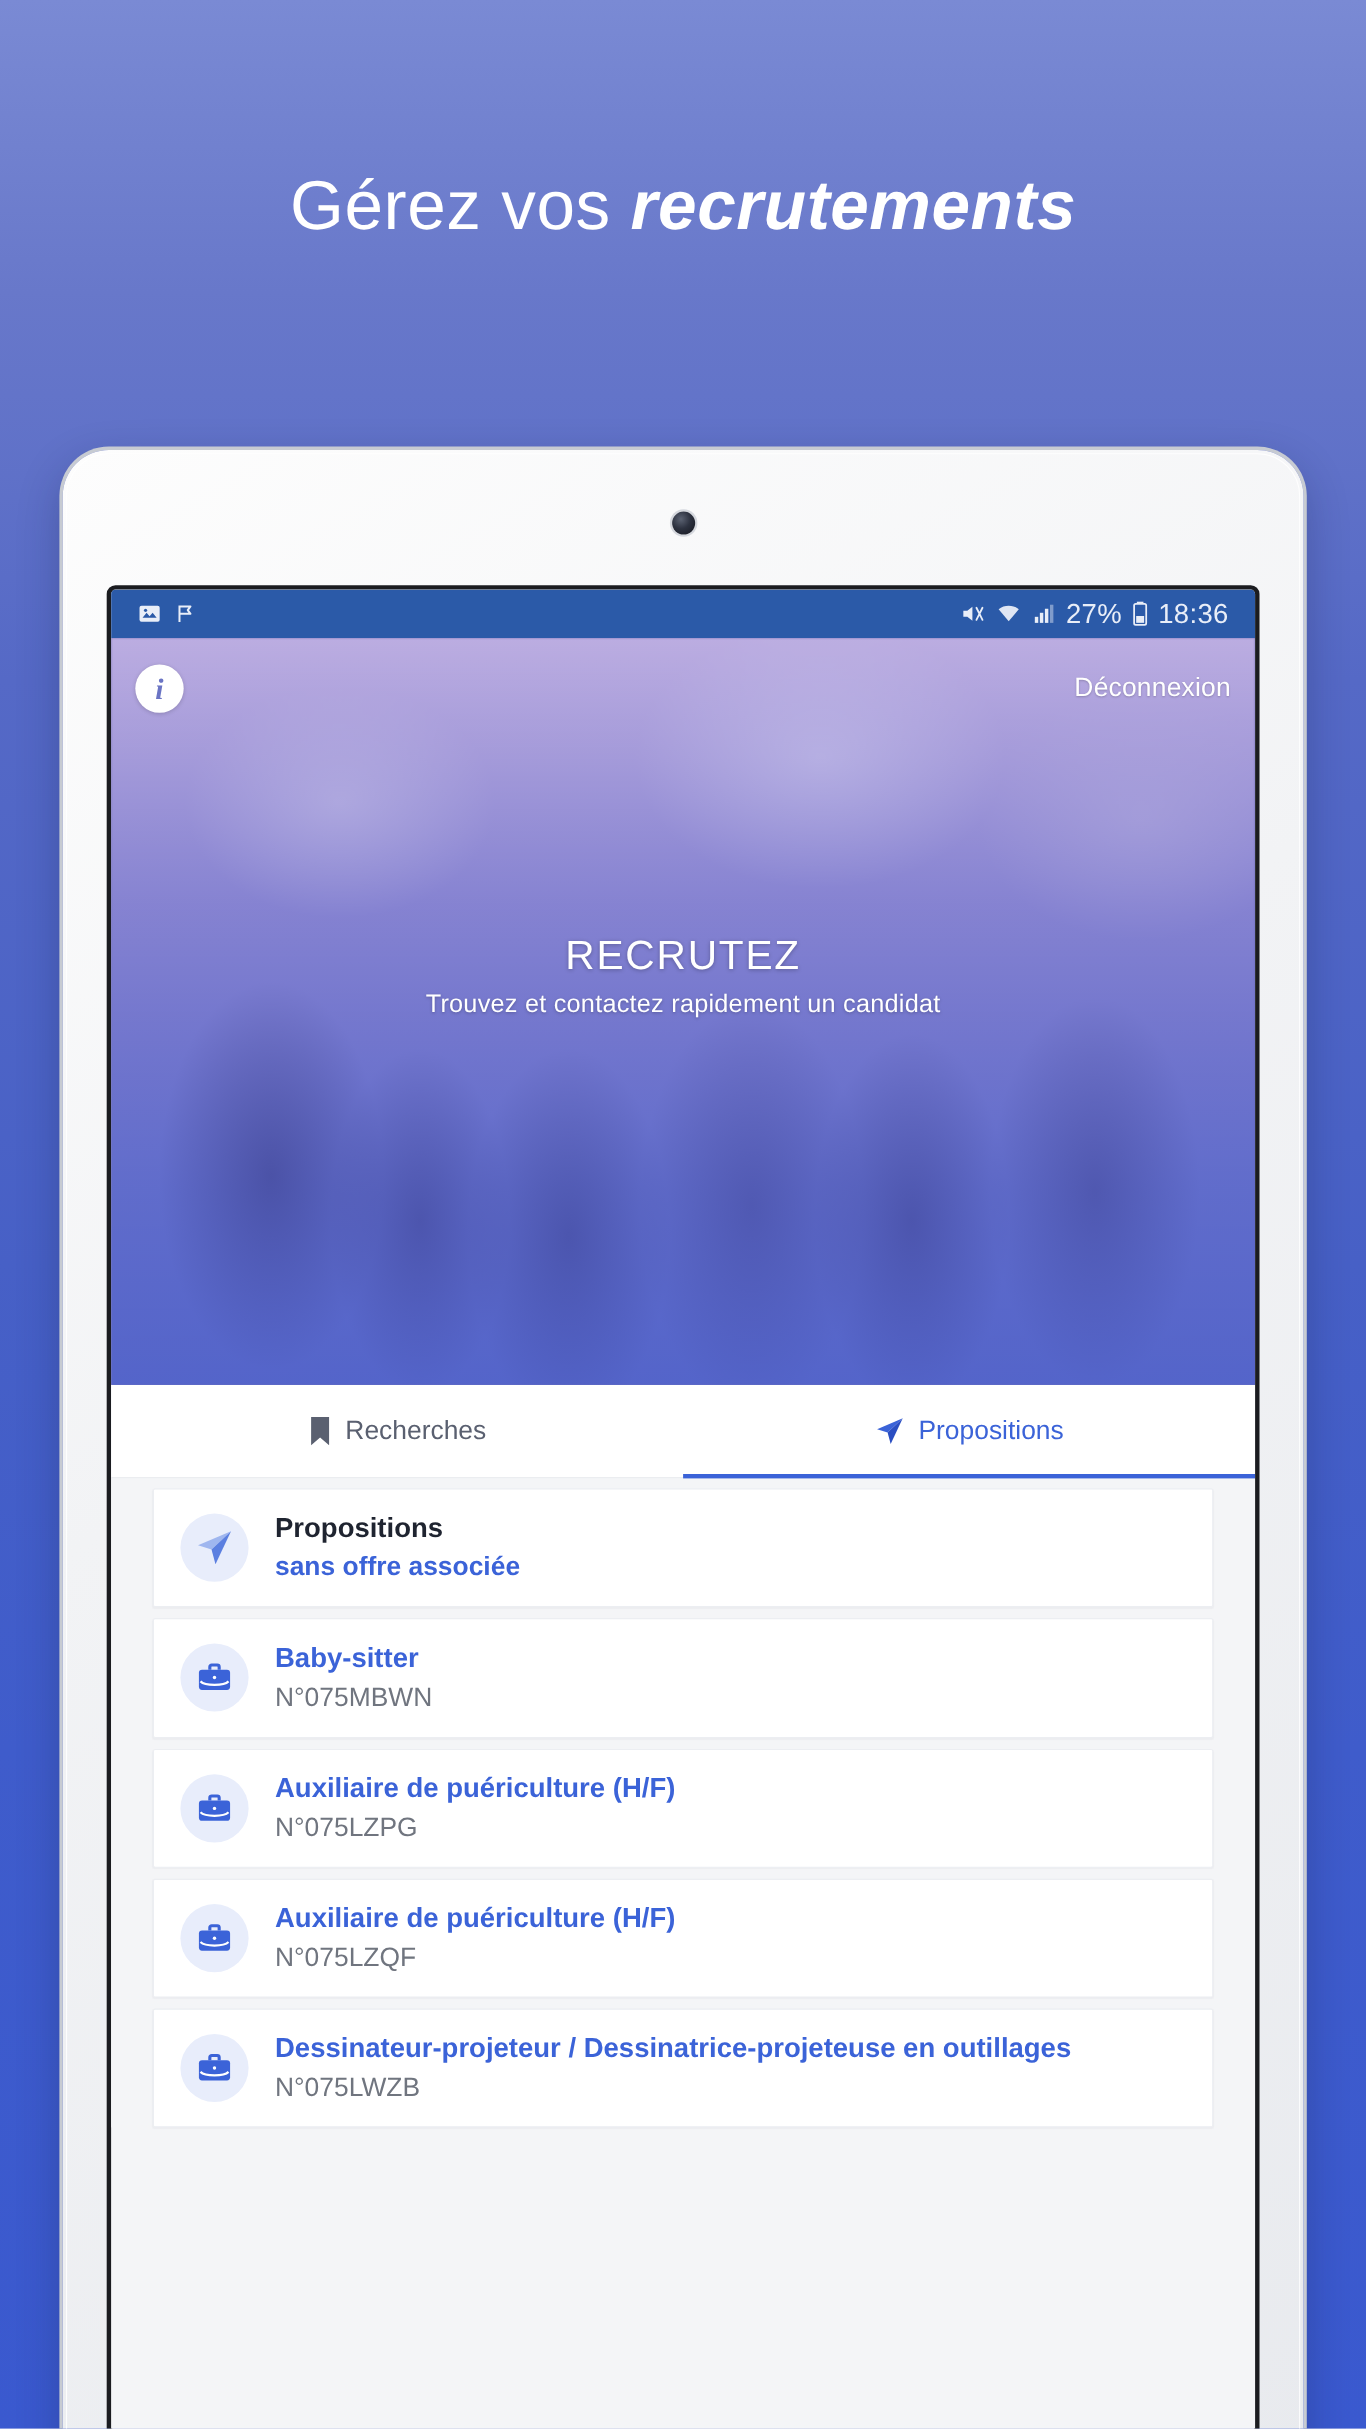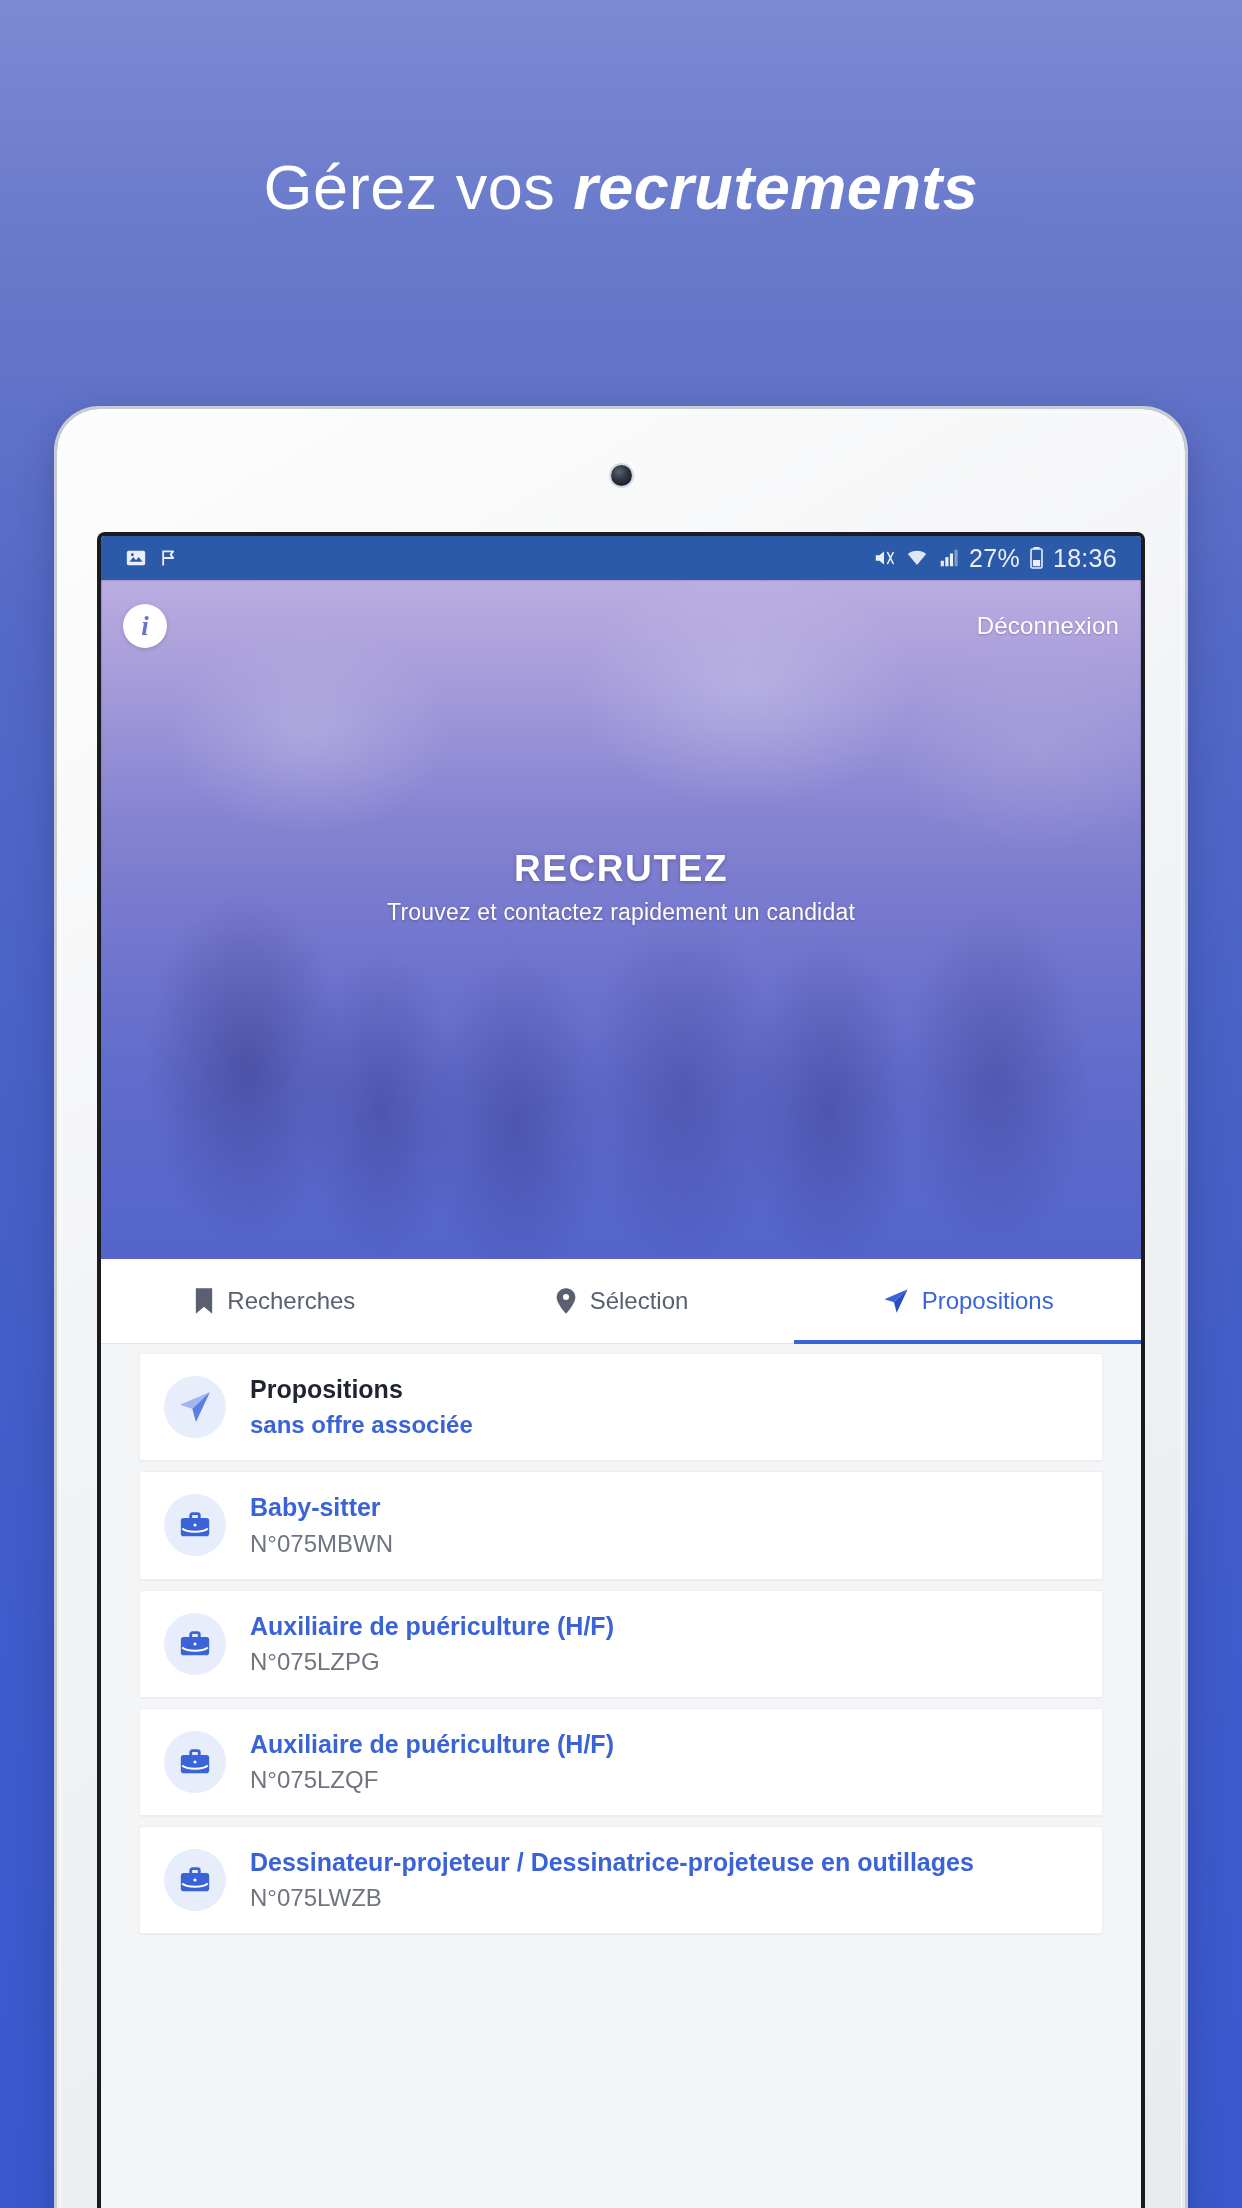--- a/index.html
+++ b/index.html
@@ -163,21 +163,21 @@
   .hero-center {
     position: absolute;
     left: 0;
     right: 0;
     top: 268px;
     text-align: center;
     color: #ffffff;
   }
   .hero-title {
     font-size: 37px;
-    font-weight: 700;
+    font-weight: 400;
     letter-spacing: 1.6px;
     text-shadow: 0 1px 4px rgba(0,0,0,0.28);
   }
   .hero-sub {
     margin-top: 9px;
     font-size: 23px;
     font-weight: 400;
     letter-spacing: 0.2px;
     text-shadow: 0 1px 3px rgba(0,0,0,0.26);
   }
@@ -352,29 +352,20 @@
 
       <div class="tabs">
         <div class="tab">
           <span class="t-icon">
             <svg width="22" height="28" viewBox="0 0 18 24">
                 <path d="M2 1h14v22l-7-6-7 6z" fill="#5a6070"></path>
               </svg>
           </span>
           <span>Recherches</span>
         </div>
-        <div class="tab">
-          <span class="t-icon">
-            <svg width="24" height="28" viewBox="0 0 20 24">
-                <path d="M10 1C5.6 1 2 4.5 2 8.8c0 5.6 8 14.2 8 14.2s8-8.6 8-14.2C18 4.5 14.4 1 10 1z" fill="#5a6070"></path>
-                <circle cx="10" cy="8.6" r="2.6" fill="#ffffff"></circle>
-              </svg>
-          </span>
-          <span>Sélection</span>
-        </div>
         <div class="tab active">
           <span class="t-icon">
             <svg width="28" height="28" viewBox="0 0 24 24">
                 <path d="M22 2L2 10.5l8.2 2.6L22 2z" fill="#3b63d8"></path>
                 <path d="M22 2l-9.4 20-2.4-8.9L22 2z" fill="#2a4ec2"></path>
               </svg>
           </span>
           <span>Propositions</span>
         </div>
       </div>

